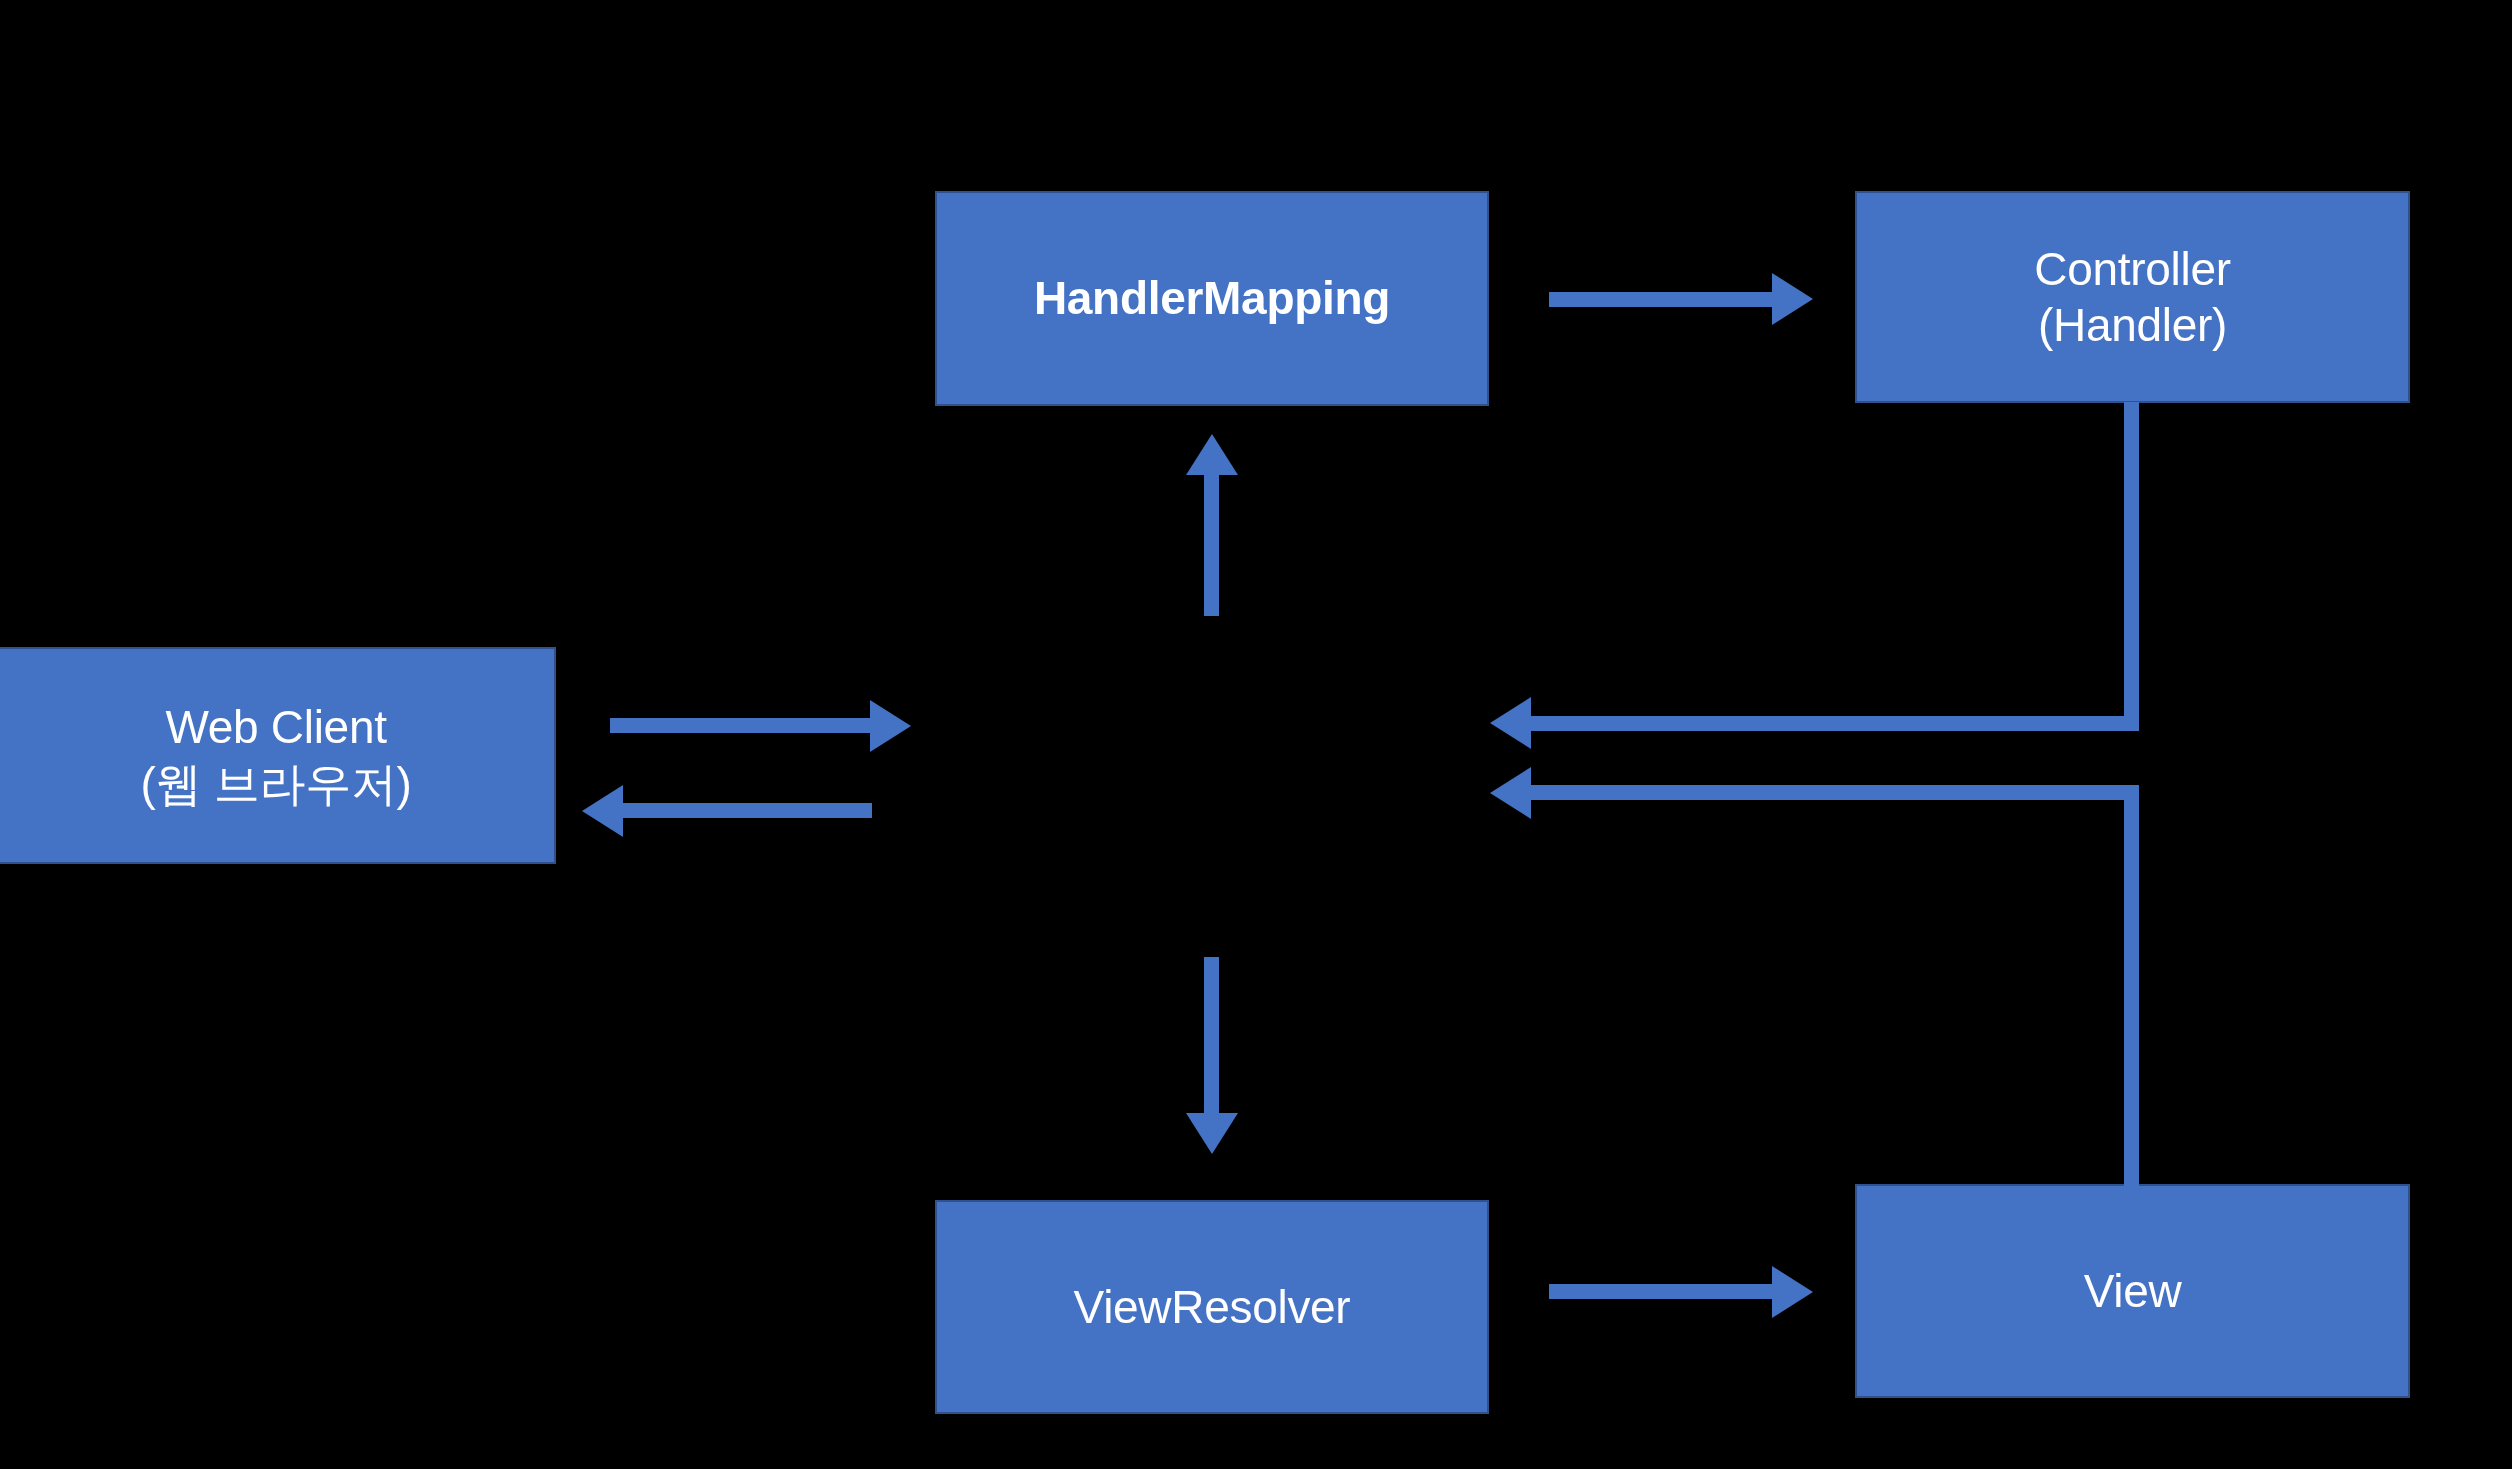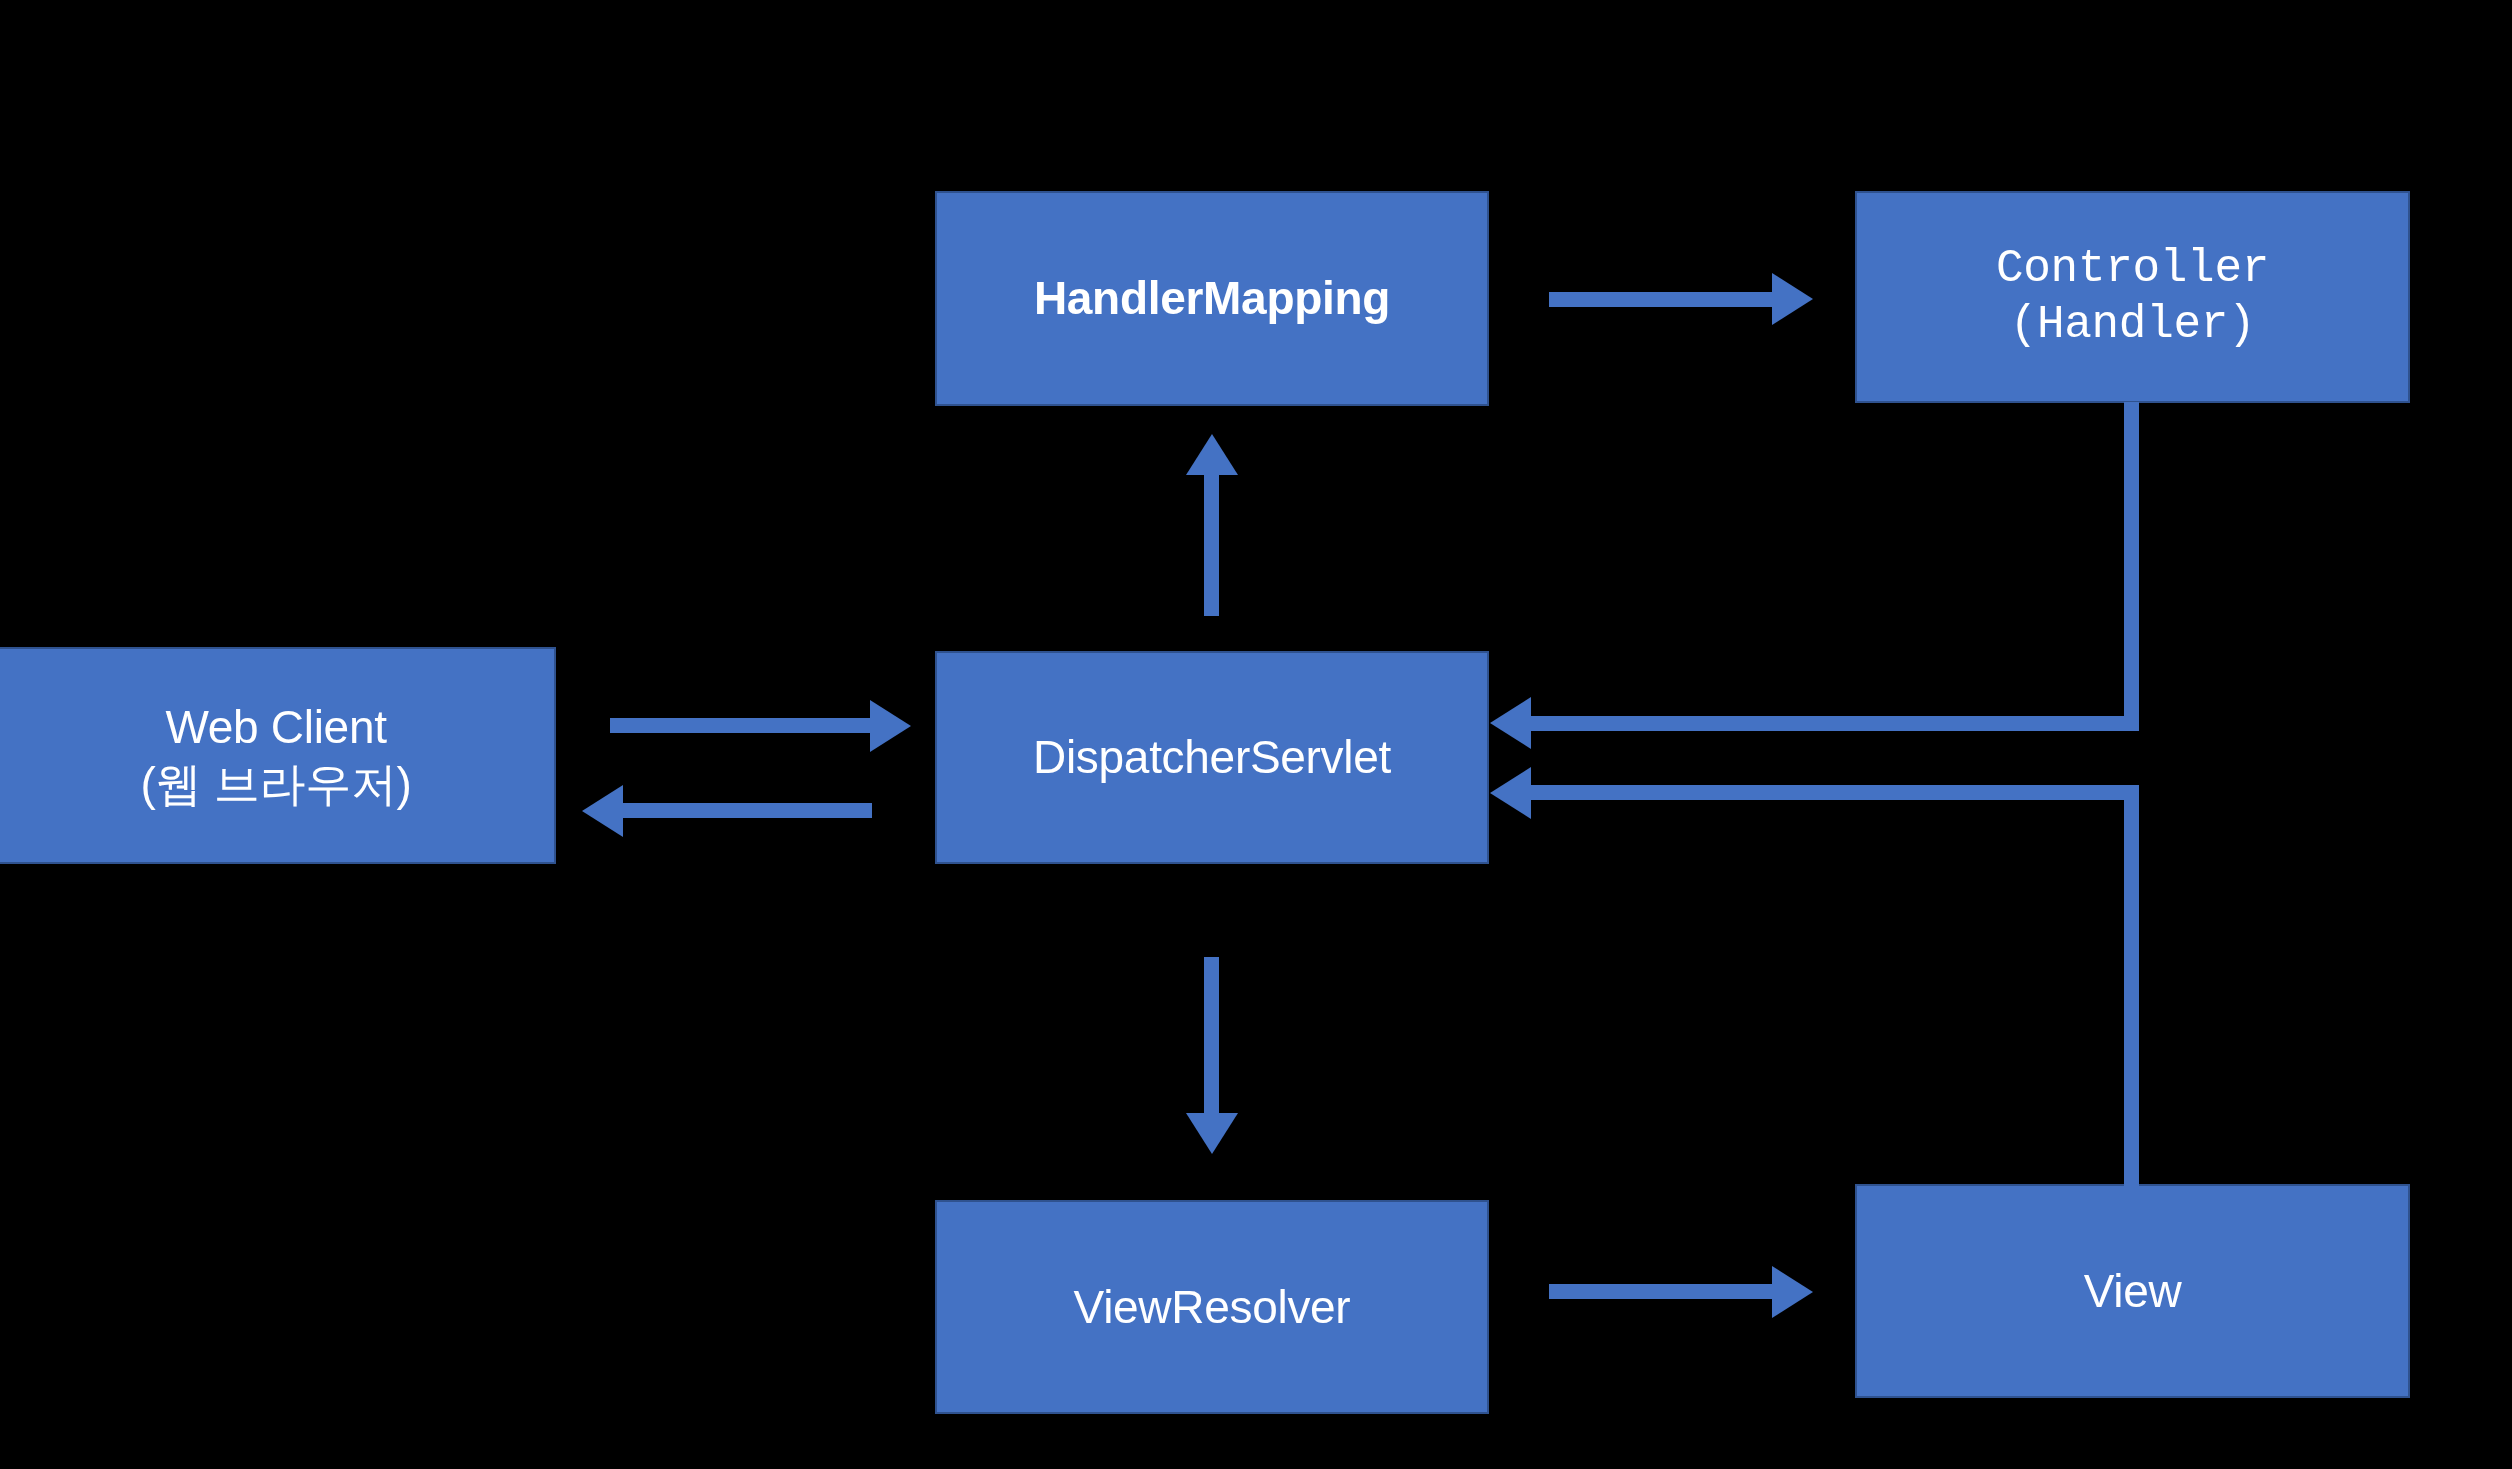--- a/index.html
+++ b/index.html
@@ -82,28 +82,25 @@
 
   <div class="node" style="left:-3.4px; top:647px; width:559px; height:217px;">
     <span class="label">Web Client
 (웹 브라우저)</span>
   </div>
 
   <div class="node" style="left:935px; top:191px; width:554px; height:215px;font-weight:bold;">
     <span class="label">HandlerMapping</span>
   </div>
 
-  <div class="node" style="left:1855px; top:191px; width:555px; height:212px;font-family:Liberation Mono, monospace;">
+  <div class="node" style="left:1855px; top:191px; width:555px; height:212px;">
     <span class="label">Controller
 (Handler)</span>
   </div>
 
-  <div class="node" style="left:935px; top:651px; width:554px; height:213px;">
-    <span class="label">DispatcherServlet</span>
-  </div>
 
   <div class="node" style="left:935px; top:1184px; width:554px; height:214px;margin-top:16px;">
     <span class="label">ViewResolver</span>
   </div>
 
   <div class="node" style="left:1855px; top:1184px; width:555px; height:214px;">
     <span class="label">View</span>
   </div>
 
   <div class="connector">

